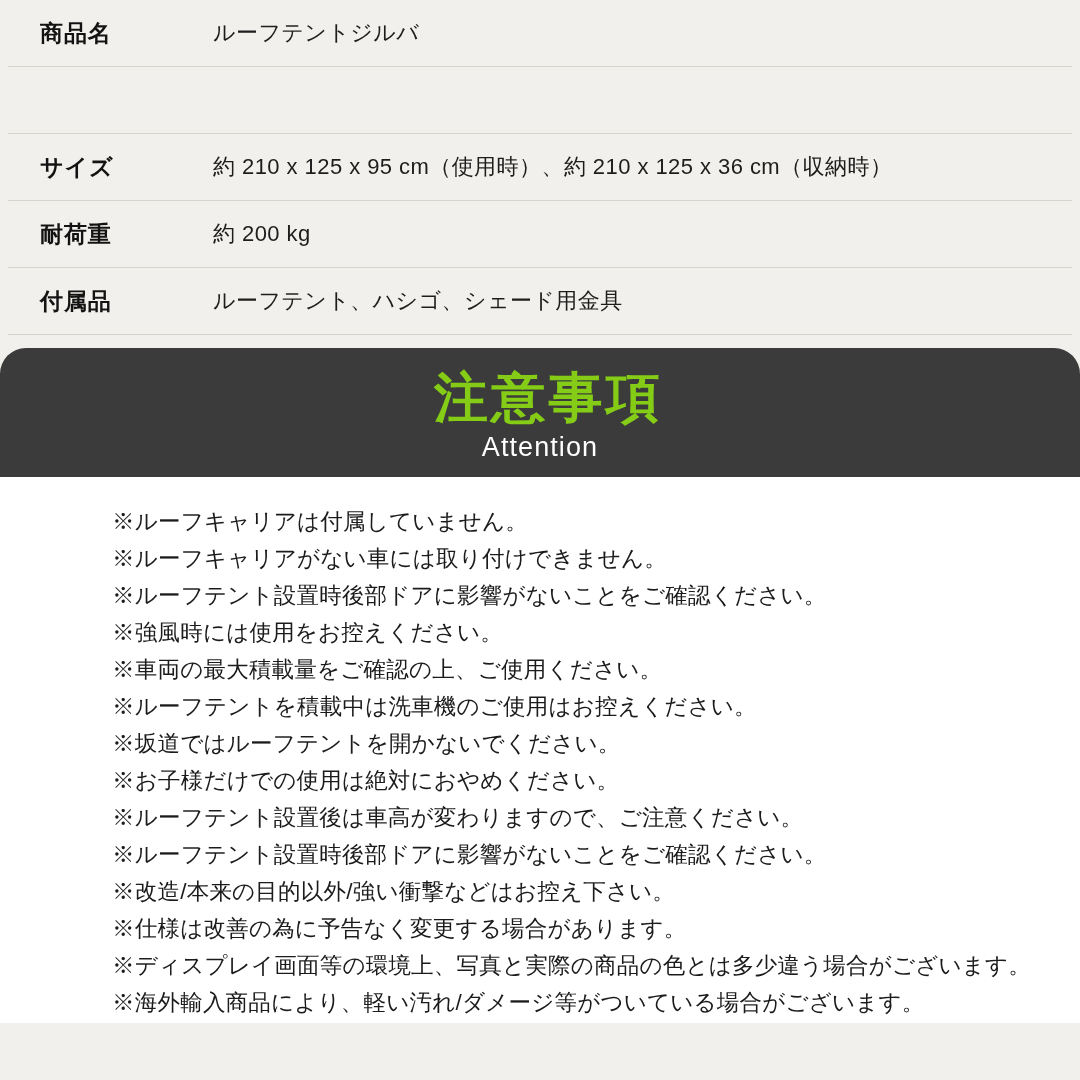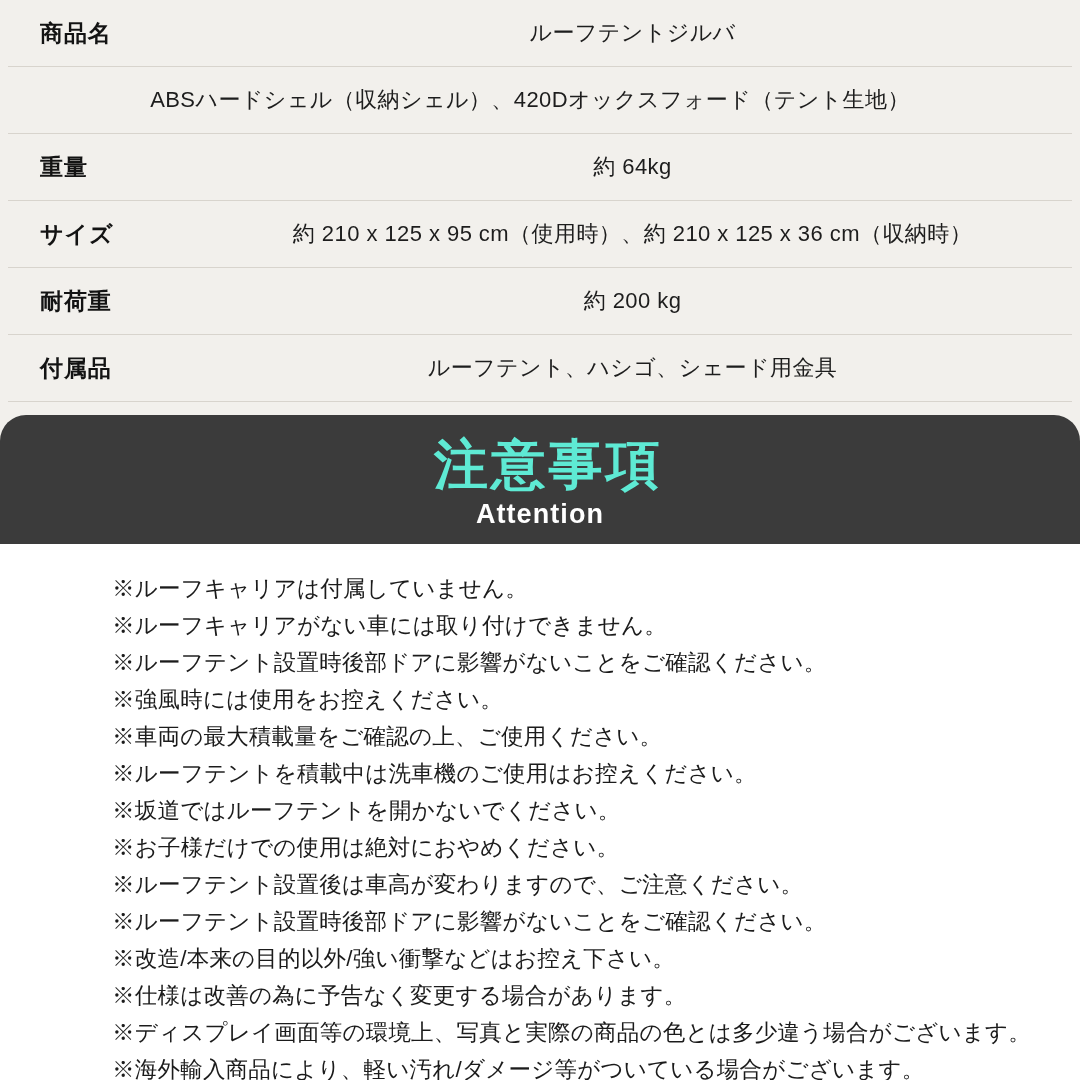--- a/index.html
+++ b/index.html
@@ -46,43 +46,42 @@
     font-weight: bold;
     letter-spacing: 0.04em;
     color: #131313;
   }
   .spec-value {
     flex: 1 1 auto;
     font-size: 22px;
     letter-spacing: 0.02em;
     color: #1d1d1d;
     padding-right: 20px;
-    text-align: center;
   }
 
   
   .attention-banner {
     margin-top: 13px;
     background: #3b3b3b;
     border-radius: 26px 26px 0 0;
     padding: 18px 0 14px 0;
     text-align: center;
   }
   .attention-title {
-    color: #5eead4;
+    color: #84cc16;
     font-size: 54px;
     font-weight: bold;
     letter-spacing: 0.06em;
     line-height: 1.15;
     padding-left: 17px;
   }
   .attention-sub {
     color: #ffffff;
     font-size: 27px;
-    font-weight: bold;
+    font-weight: normal;
     letter-spacing: 0.04em;
     margin-top: 4px;
   }
 
   
   .notes {
     background: #ffffff;
     padding: 26px 0 10px 0;
     height: 546px;
     box-sizing: border-box;
@@ -102,27 +101,22 @@
 <div class="page">
 
   <div class="spec-table">
 
     <div class="spec-row">
       <div class="spec-label">商品名</div>
       <div class="spec-value">ルーフテントジルバ</div>
     </div>
 
     <div class="spec-row">
-      <div class="spec-value">ABSハードシェル（収納シェル）、420Dオックスフォード（テント生地）</div>
     </div>
 
-    <div class="spec-row">
-      <div class="spec-label">重量</div>
-      <div class="spec-value">約 64kg</div>
-    </div>
 
     <div class="spec-row">
       <div class="spec-label">サイズ</div>
       <div class="spec-value">約 210 x 125 x 95 cm（使用時）、約 210 x 125 x 36 cm（収納時）</div>
     </div>
 
     <div class="spec-row">
       <div class="spec-label">耐荷重</div>
       <div class="spec-value">約 200 kg</div>
     </div>

